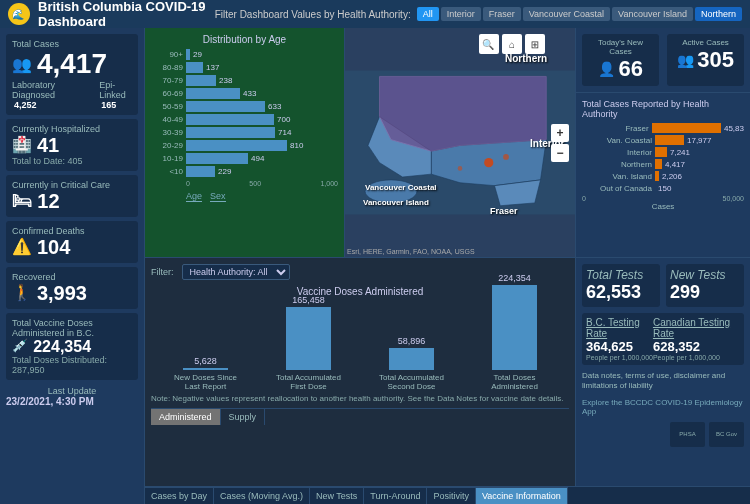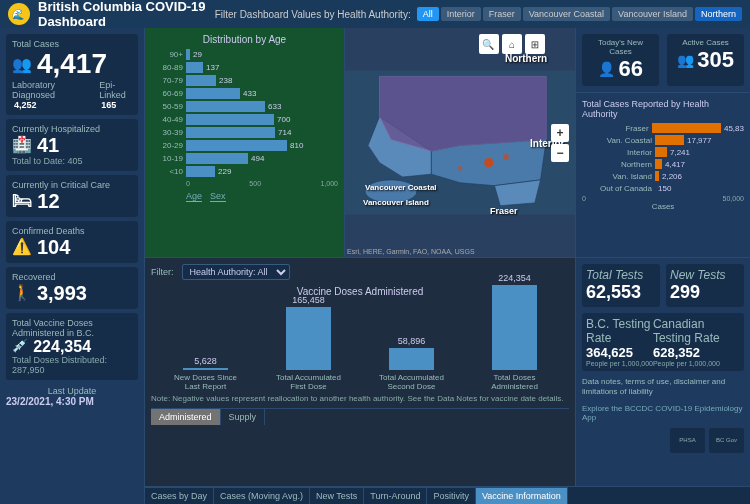--- a/index.html
+++ b/index.html
@@ -86,21 +86,21 @@
     .vaccine-tab.active { background: #737373; color: #fff; }
 
     
     .bottom-right { width: 175px; background: #1e3a5f; border-left: 1px solid #2a4a6f; padding: 6px; display: flex; flex-direction: column; gap: 6px; }
     .test-row { display: flex; gap: 6px; }
     .test-card { flex: 1; background: #162d4a; border-radius: 3px; padding: 4px; }
     .test-label { font-size: 12px; color: #9bb; font-style: italic; }
     .test-value { font-size: 18px; font-weight: bold; color: #fff; }
     .testing-rate { background: #162d4a; border-radius: 3px; padding: 4px; }
     .rate-row { display: flex; justify-content: space-between; }
-    .rate-label { font-size: 12px; color: #9bb; }
+    .rate-label { font-size: 10px; color: #9bb; text-decoration: underline; }
     .rate-value { font-size: 13px; font-weight: bold; color: #fff; }
     .rate-sub { font-size: 7px; color: #8aa; }
     .disclaimer { font-size: 8px; color: #9bb; line-height: 1.3; }
     .explore-link { font-size: 8px; color: #7ab; cursor: pointer; }
     .bottom-nav { display: flex; overflow: hidden; }
     .bottom-nav-tab { padding: 3px 6px; font-size: 9px; color: #9bb; cursor: pointer; border-right: 1px solid #2a4a6f; white-space: nowrap; border-top: 1px solid #2a4a6f; }
     .bottom-nav-tab.active-nav { background: #4a90c4; color: #fff; }
     .bottom-logos { display: flex; gap: 4px; align-items: center; justify-content: flex-end; }
     .logo-placeholder { width: 35px; height: 25px; background: #162d4a; border-radius: 2px; display: flex; align-items: center; justify-content: center; font-size: 6px; color: #8aa; text-align: center; }
   </style>

